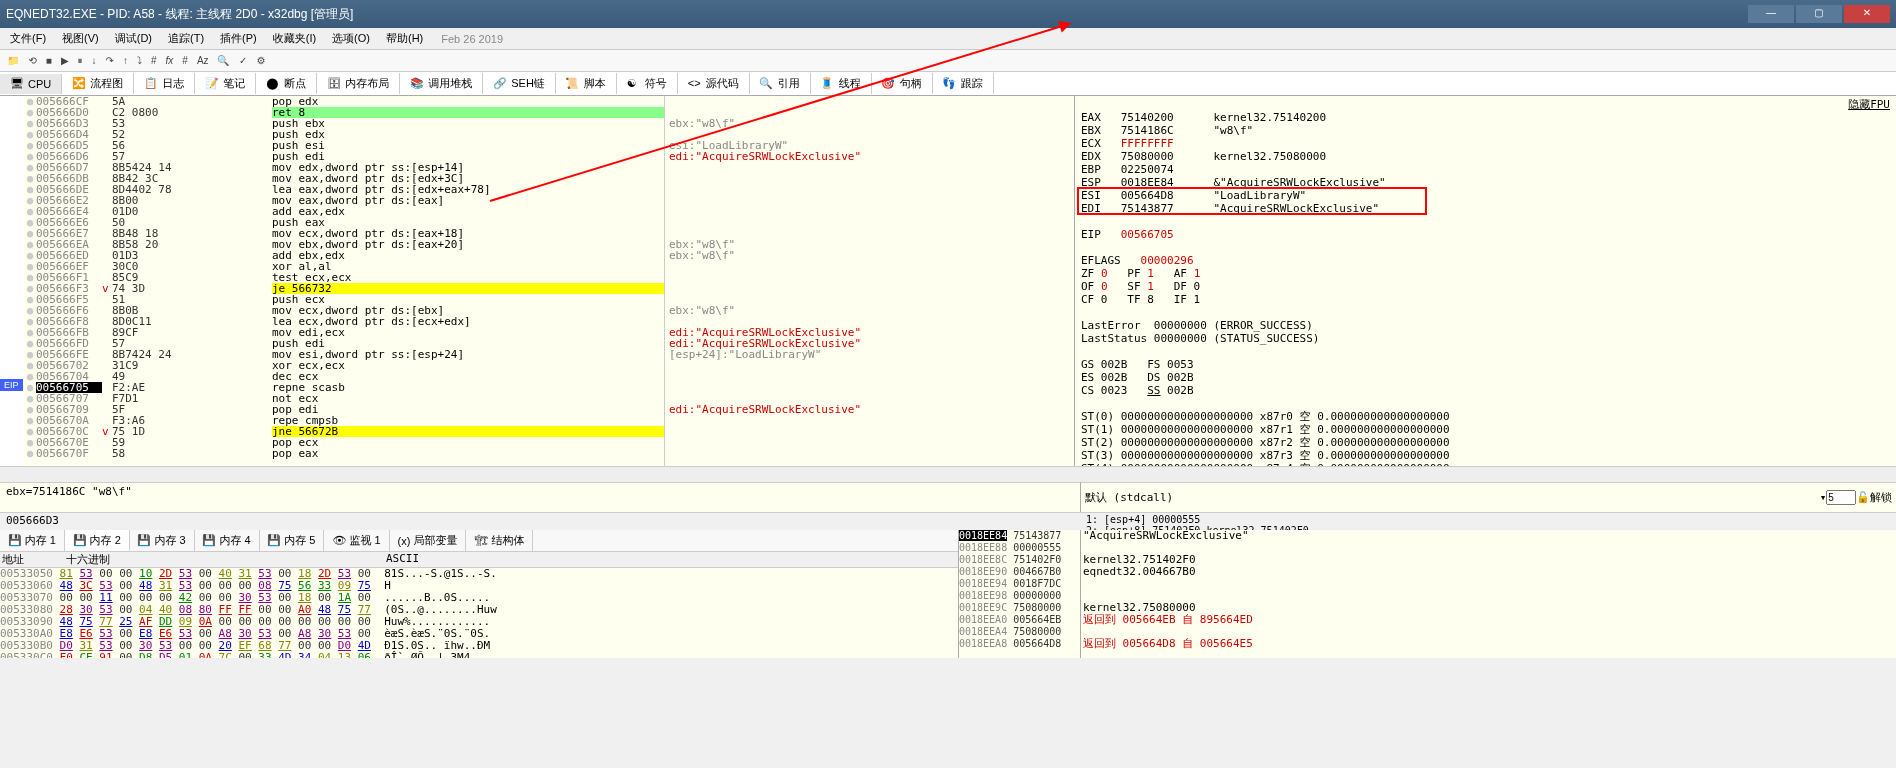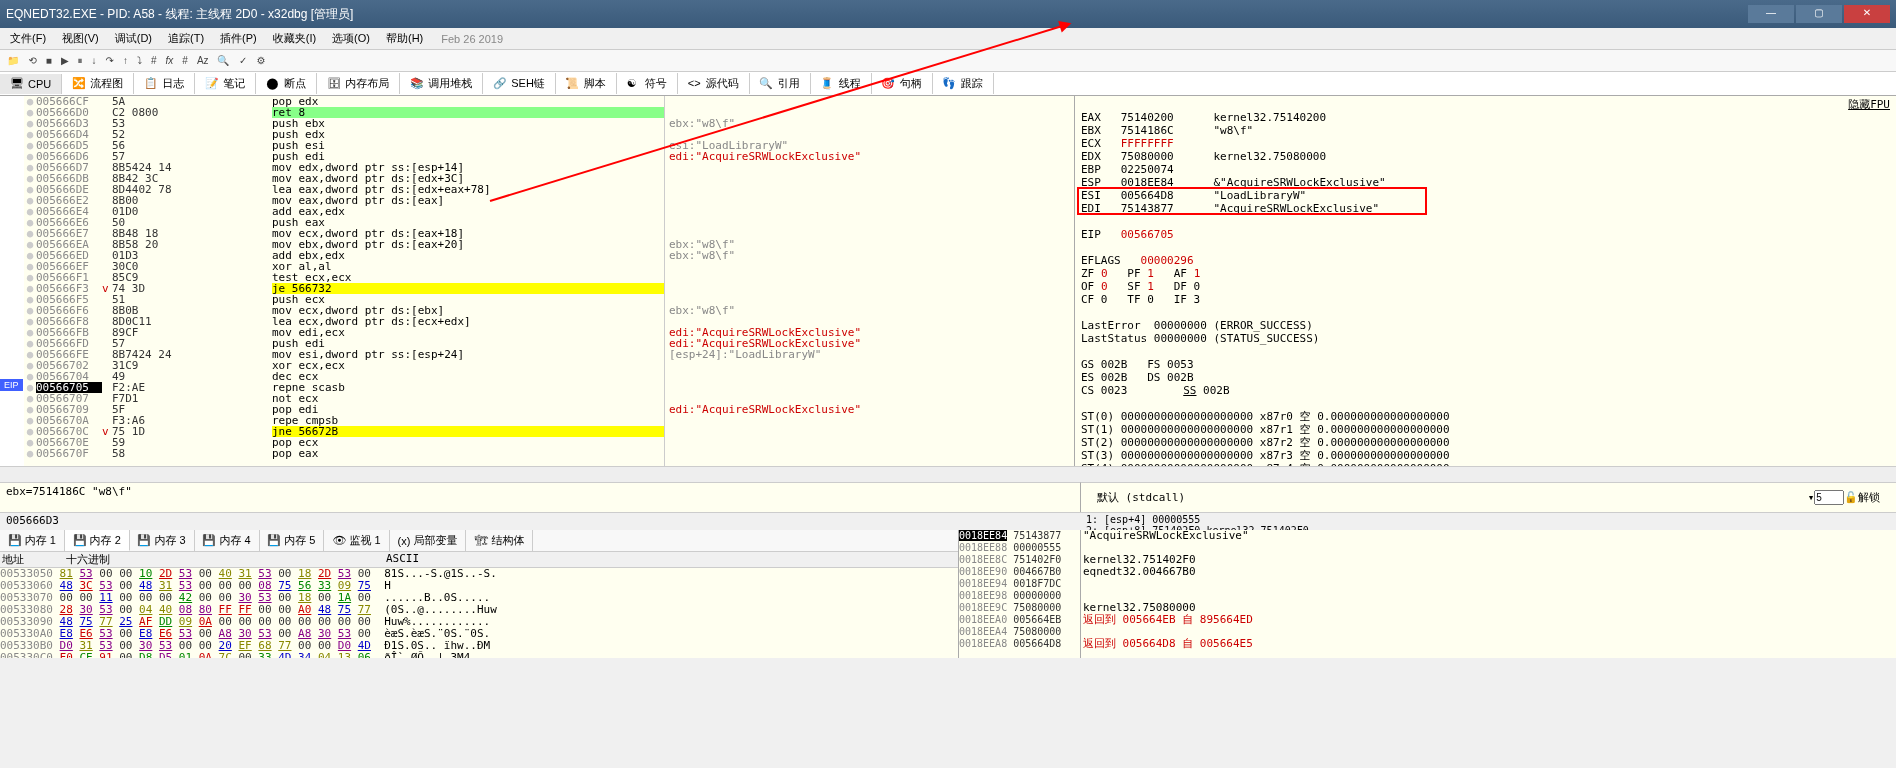--- a/index.html
+++ b/index.html
@@ -37,21 +37,21 @@
 .regs { flex:1; background:#fffff0; border-left:1px solid #aaa; font-family:Consolas,monospace; font-size:11px; padding:2px 6px; position:relative; overflow:hidden; }
 .reg-line { height:13px; line-height:13px; white-space:pre; }
 .reg-line .rval { color:#000; }
 .reg-line .rred { color:#c00; }
 .reg-box { position:absolute; border:2px solid #f00; top:91px; left:2px; width:350px; height:28px; pointer-events:none; }
 .arrow { position:absolute; top:200px; left:490px; width:600px; height:2px; background:#f00; transform:rotate(-17deg); transform-origin:left; pointer-events:none; z-index:10; }
 .arrow::after { content:''; position:absolute; right:-8px; top:-5px; border-left:12px solid #f00; border-top:6px solid transparent; border-bottom:6px solid transparent; }
 .hscroll { height:16px; background:#eee; border-top:1px solid #ccc; }
 .midrow { display:flex; height:30px; background:#fffff0; font-family:Consolas,monospace; font-size:11px; }
 .midleft { flex:0 0 1080px; padding:2px 6px; border-top:1px solid #ccc; }
-.midright { flex:1; border-left:1px solid #aaa; border-top:1px solid #ccc; padding:0 16px; display:flex; align-items:center; }
+.midright { flex:1; border-left:1px solid #aaa; border-top:1px solid #ccc; padding:0 4px; display:flex; align-items:center; }
 .statusbar { height:18px; background:#f0f0f0; border-top:1px solid #ccc; font-family:Consolas,monospace; font-size:11px; padding:1px 6px; }
 .bottom { display:flex; height:128px; }
 .dump-tabs { height:22px; background:#f8f8f8; border-bottom:1px solid #ccc; display:flex; }
 .dtab { padding:3px 8px; border-right:1px solid #ccc; cursor:pointer; font-size:11px; display:flex; align-items:center; gap:3px; }
 .dtab.active { background:#fff; border-bottom:1px solid #fff; }
 .dump-panel { flex:0 0 958px; display:flex; flex-direction:column; background:#fff; }
 .dump-hdr { height:16px; background:#f0f0f0; border-bottom:1px solid #ccc; font-family:Consolas,monospace; font-size:11px; display:flex; }
 .dump-body { flex:1; font-family:Consolas,monospace; font-size:11px; overflow:hidden; background:#fffff0; }
 .dump-line { height:12px; line-height:12px; white-space:pre; }
 .daddr { color:#888; }
@@ -64,21 +64,21 @@
 .hx.y { color:#880; }
 .stack-panel { flex:0 0 122px; background:#fffff0; border-left:1px solid #aaa; font-family:Consolas,monospace; font-size:10px; overflow:hidden; }
 .stack-line { height:12px; line-height:12px; white-space:pre; }
 .stack-addr { color:#888; }
 .stack-addr.cur { background:#000; color:#fff; }
 .stack-val { color:#333; }
 .right-panel { flex:1; background:#fffff0; border-left:1px solid #aaa; font-family:Consolas,monospace; font-size:11px; overflow:hidden; }
 .rp-line { height:12px; line-height:12px; white-space:pre; padding:0 2px; }
 .rp-line .str { color:#c00; }
 .spin { width:30px; font-size:10px; }
-.u { text-decoration:underline;margin-left:36px; }
+.u { text-decoration:underline; }
 </style>
 </head>
 <body>
 
 <div class="titlebar">
   <span class="titlebar-text">EQNEDT32.EXE - PID: A58 - 线程: 主线程 2D0 - x32dbg [管理员]</span>
   <div class="winbtns">
     <div class="winbtn">—</div>
     <div class="winbtn">▢</div>
     <div class="winbtn close">✕</div>
@@ -266,21 +266,21 @@
         <div class="reg-line">ESI   <span class="rval">005664D8</span>      "LoadLibraryW"</div>
         <div class="reg-line">EDI   <span class="rval">75143877</span>      "AcquireSRWLockExclusive"</div>
       </div>
     <div class="reg-box"></div>
     <div class="reg-line">&nbsp;</div>
     <div class="reg-line"><span>EIP</span>   <span class="rred">00566705</span></div>
     <div class="reg-line">&nbsp;</div>
     <div class="reg-line"><span>EFLAGS   </span><span class="rred">00000296</span></div>
     <div class="reg-line">ZF <span class="rred">0</span>   PF <span class="rred">1</span>   AF <span class="rred">1</span></div>
     <div class="reg-line">OF <span class="rred">0</span>   SF <span class="rred">1</span>   DF 0</div>
-    <div class="reg-line">CF 0   TF 0   IF 3</div>
+    <div class="reg-line">CF 0   TF 8   IF 1</div>
     <div class="reg-line">&nbsp;</div>
     <div class="reg-line">LastError  00000000 (ERROR_SUCCESS)</div>
     <div class="reg-line">LastStatus 00000000 (STATUS_SUCCESS)</div>
     <div class="reg-line">&nbsp;</div>
     <div class="reg-line">GS 002B   FS 0053</div>
     <div class="reg-line">ES 002B   DS 002B</div>
     <div class="reg-line">CS 0023   <span class="u">SS</span> 002B</div>
     <div class="reg-line">&nbsp;</div>
     <div id="fpulist">
         <div class="reg-line">ST(0) 00000000000000000000 x87r0 空 0.000000000000000000</div>

